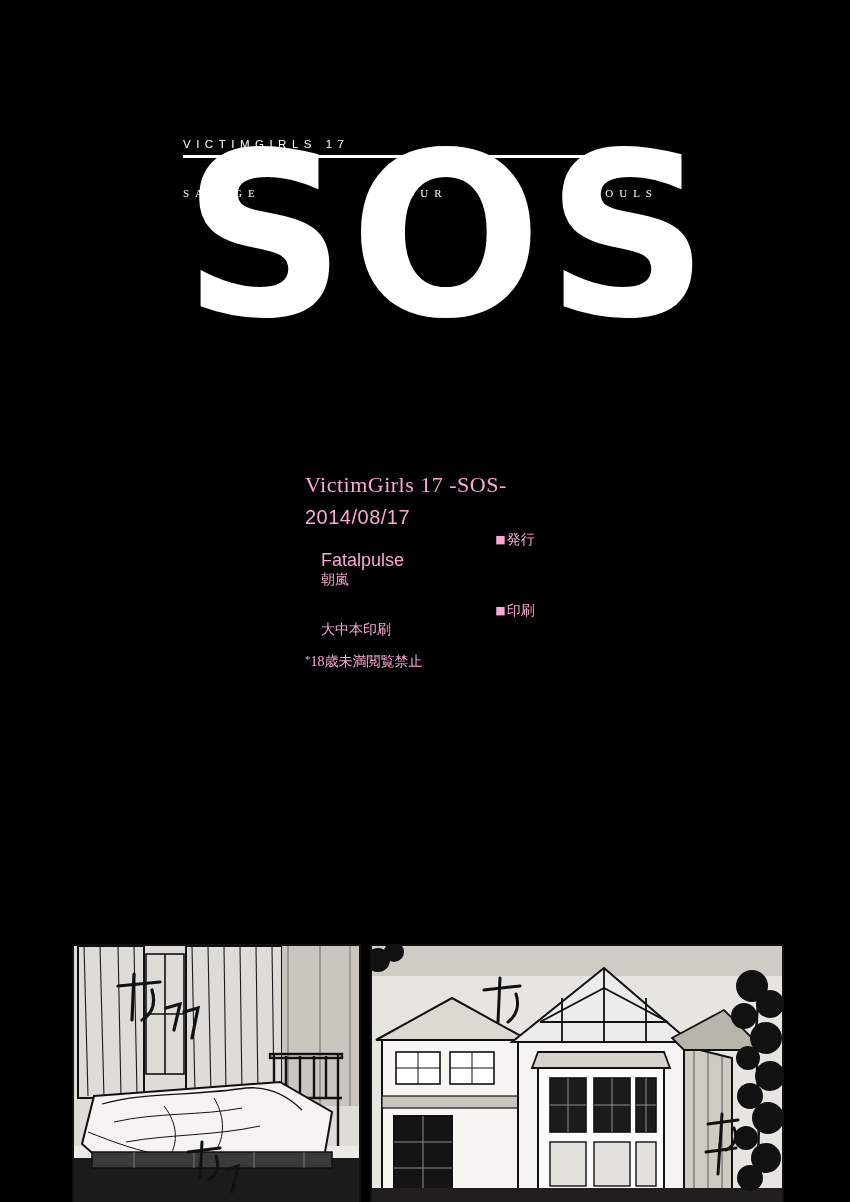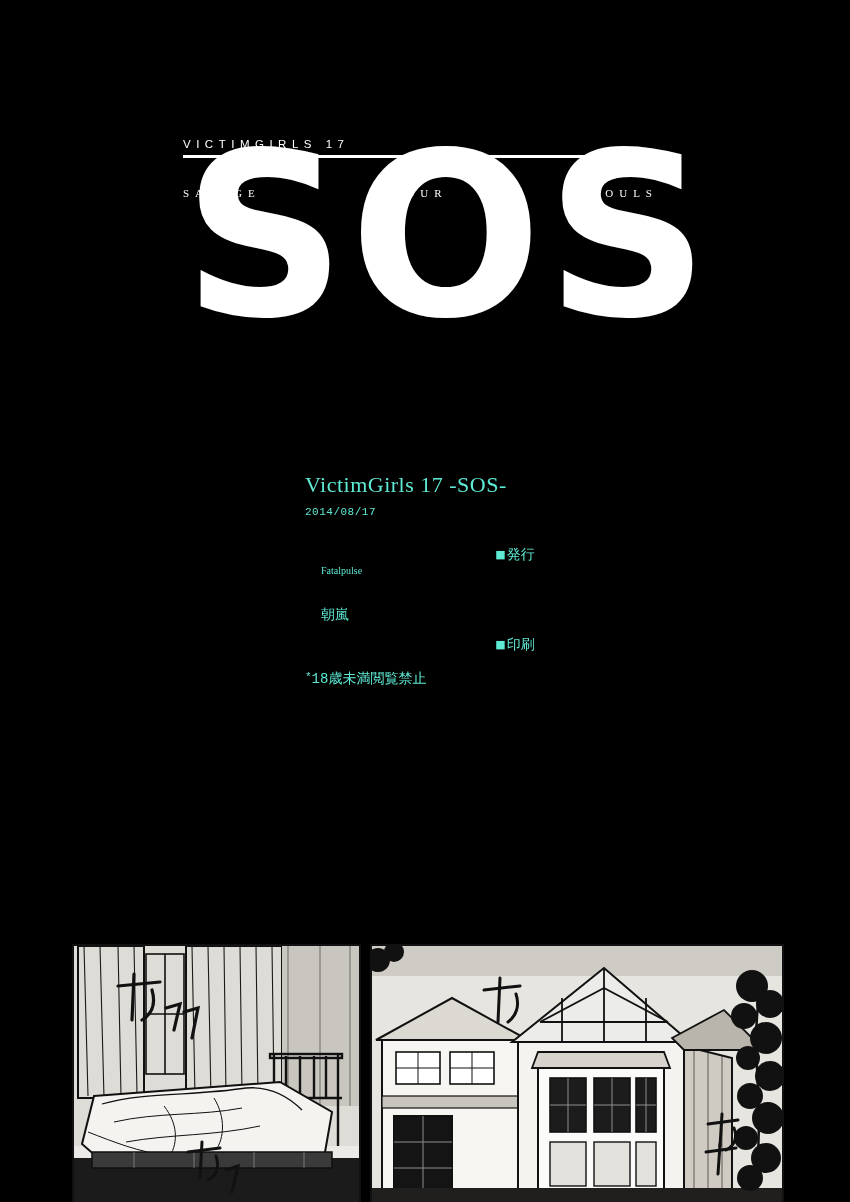--- a/index.html
+++ b/index.html
@@ -69,63 +69,62 @@
     letter-spacing: 4px;
     color: #ffffff;
   }
 
   
   #colophon {
     position: absolute;
     left: 305px;
     top: 472px;
     width: 420px;
-    color: #5eead4;
+    color: #f9a8d4;
   }
   #colophon-title {
     font-family: "Liberation Serif", serif;
     font-size: 22px;
     letter-spacing: 0.5px;
     margin-bottom: 8px;
   }
   #colophon-date {
-    font-family: Liberation Mono, monospace;
-    font-size: 11px;
+    font-family: Liberation Sans, sans-serif;
+    font-size: 20px;
     letter-spacing: 0.5px;
-    margin-bottom: 28px;
+    margin-bottom: 2px;
   }
   .section {
     margin-bottom: 14px;
   }
   .section-head {
     font-family: "DejaVu Sans", sans-serif;
     font-size: 14px;
     margin-bottom: 1px;
     white-space: nowrap;
     text-align: center;
   }
   .section-head .sq {
     font-size: 11px;
     vertical-align: 1px;
     margin-right: 1px;
   }
   .section-line {
-    font-family: Liberation Serif, serif;
-    font-size: 10px;
+    font-family: Liberation Sans, sans-serif;
+    font-size: 18px;
     line-height: 1.18;
     padding-left: 16px;
     white-space: nowrap;
   }
   .section-line.jp {
     font-family: "DejaVu Sans", sans-serif;
     font-size: 14px;
-    margin-top: 29px;
   }
   #notice {
-    font-family: Liberation Mono, monospace;
+    font-family: Liberation Serif, serif;
     font-size: 14px;
     margin-top: 16px;
     white-space: nowrap;
   }
   #notice .star {
     font-size: 11px;
     vertical-align: 3px;
   }
 
   
@@ -173,20 +172,21 @@
     </div>
     <div class="section-line">Fatalpulse</div>
     <div class="section-line jp">朝嵐</div>
   </div>
 
 
   <div class="section">
     <div class="section-head">
       <span class="sq">■</span><span>印刷</span>
     </div>
+    <div class="section-line jp">大中本印刷</div>
   </div>
 
   <div id="notice">
     <span class="star">*</span><span>18歳未満閲覧禁止</span>
   </div>
 </div>
 
 <div id="art-row">
 
   <div class="panel" id="panel-left">

